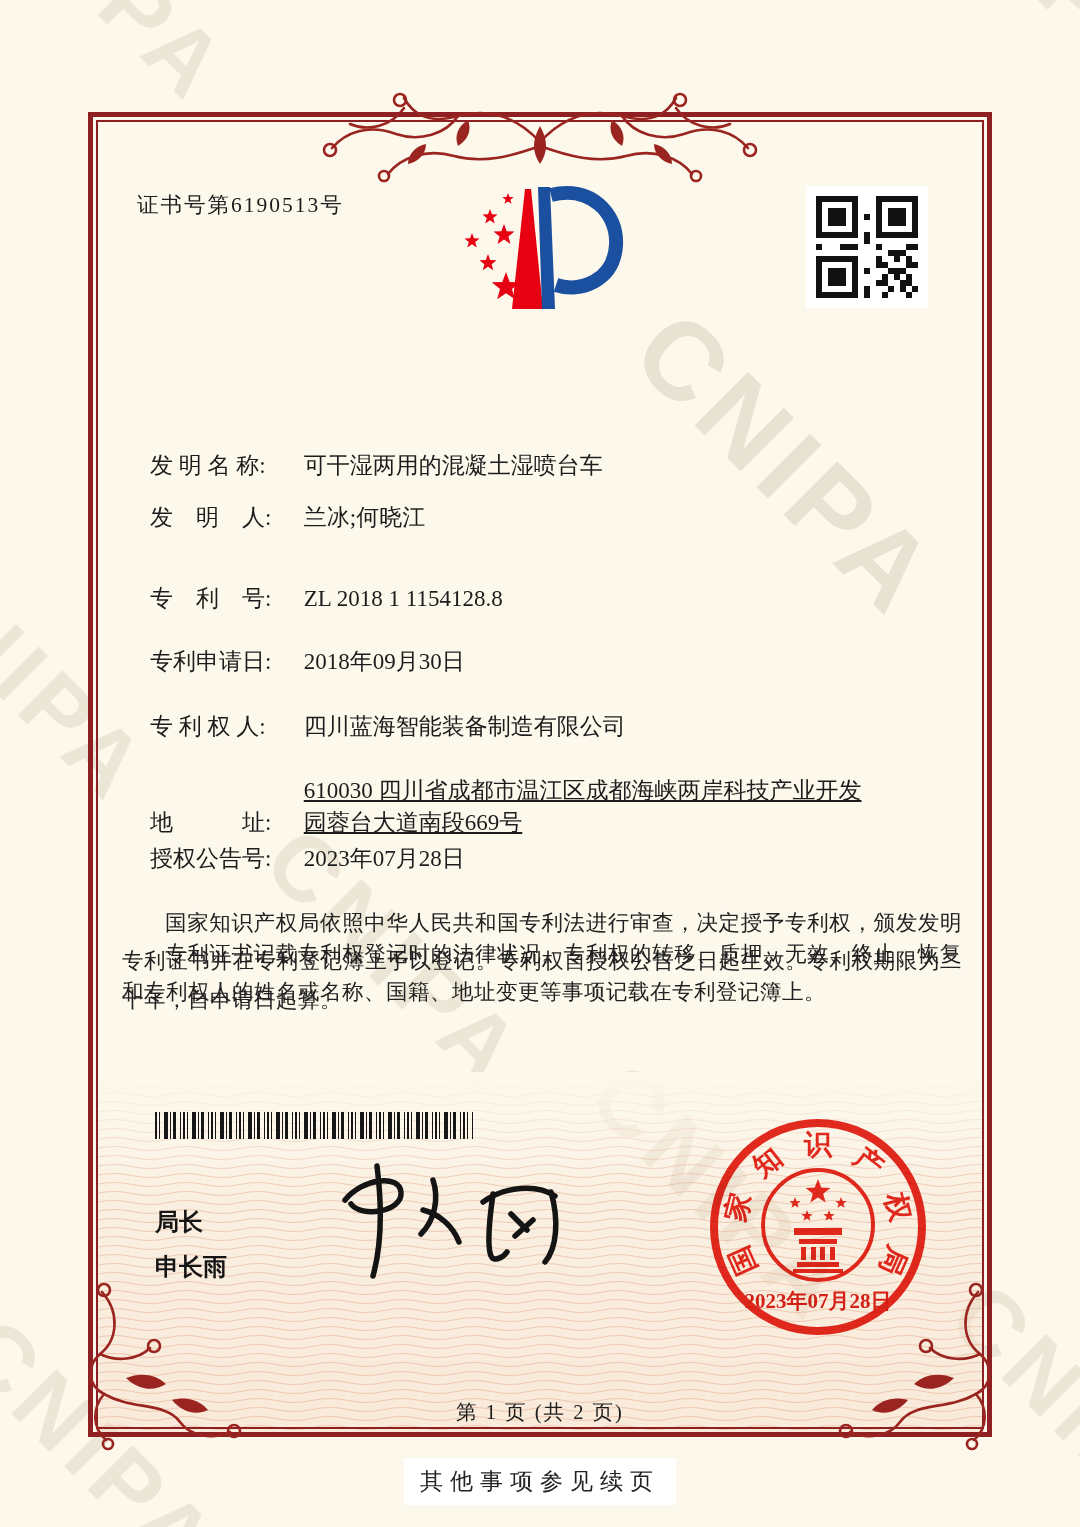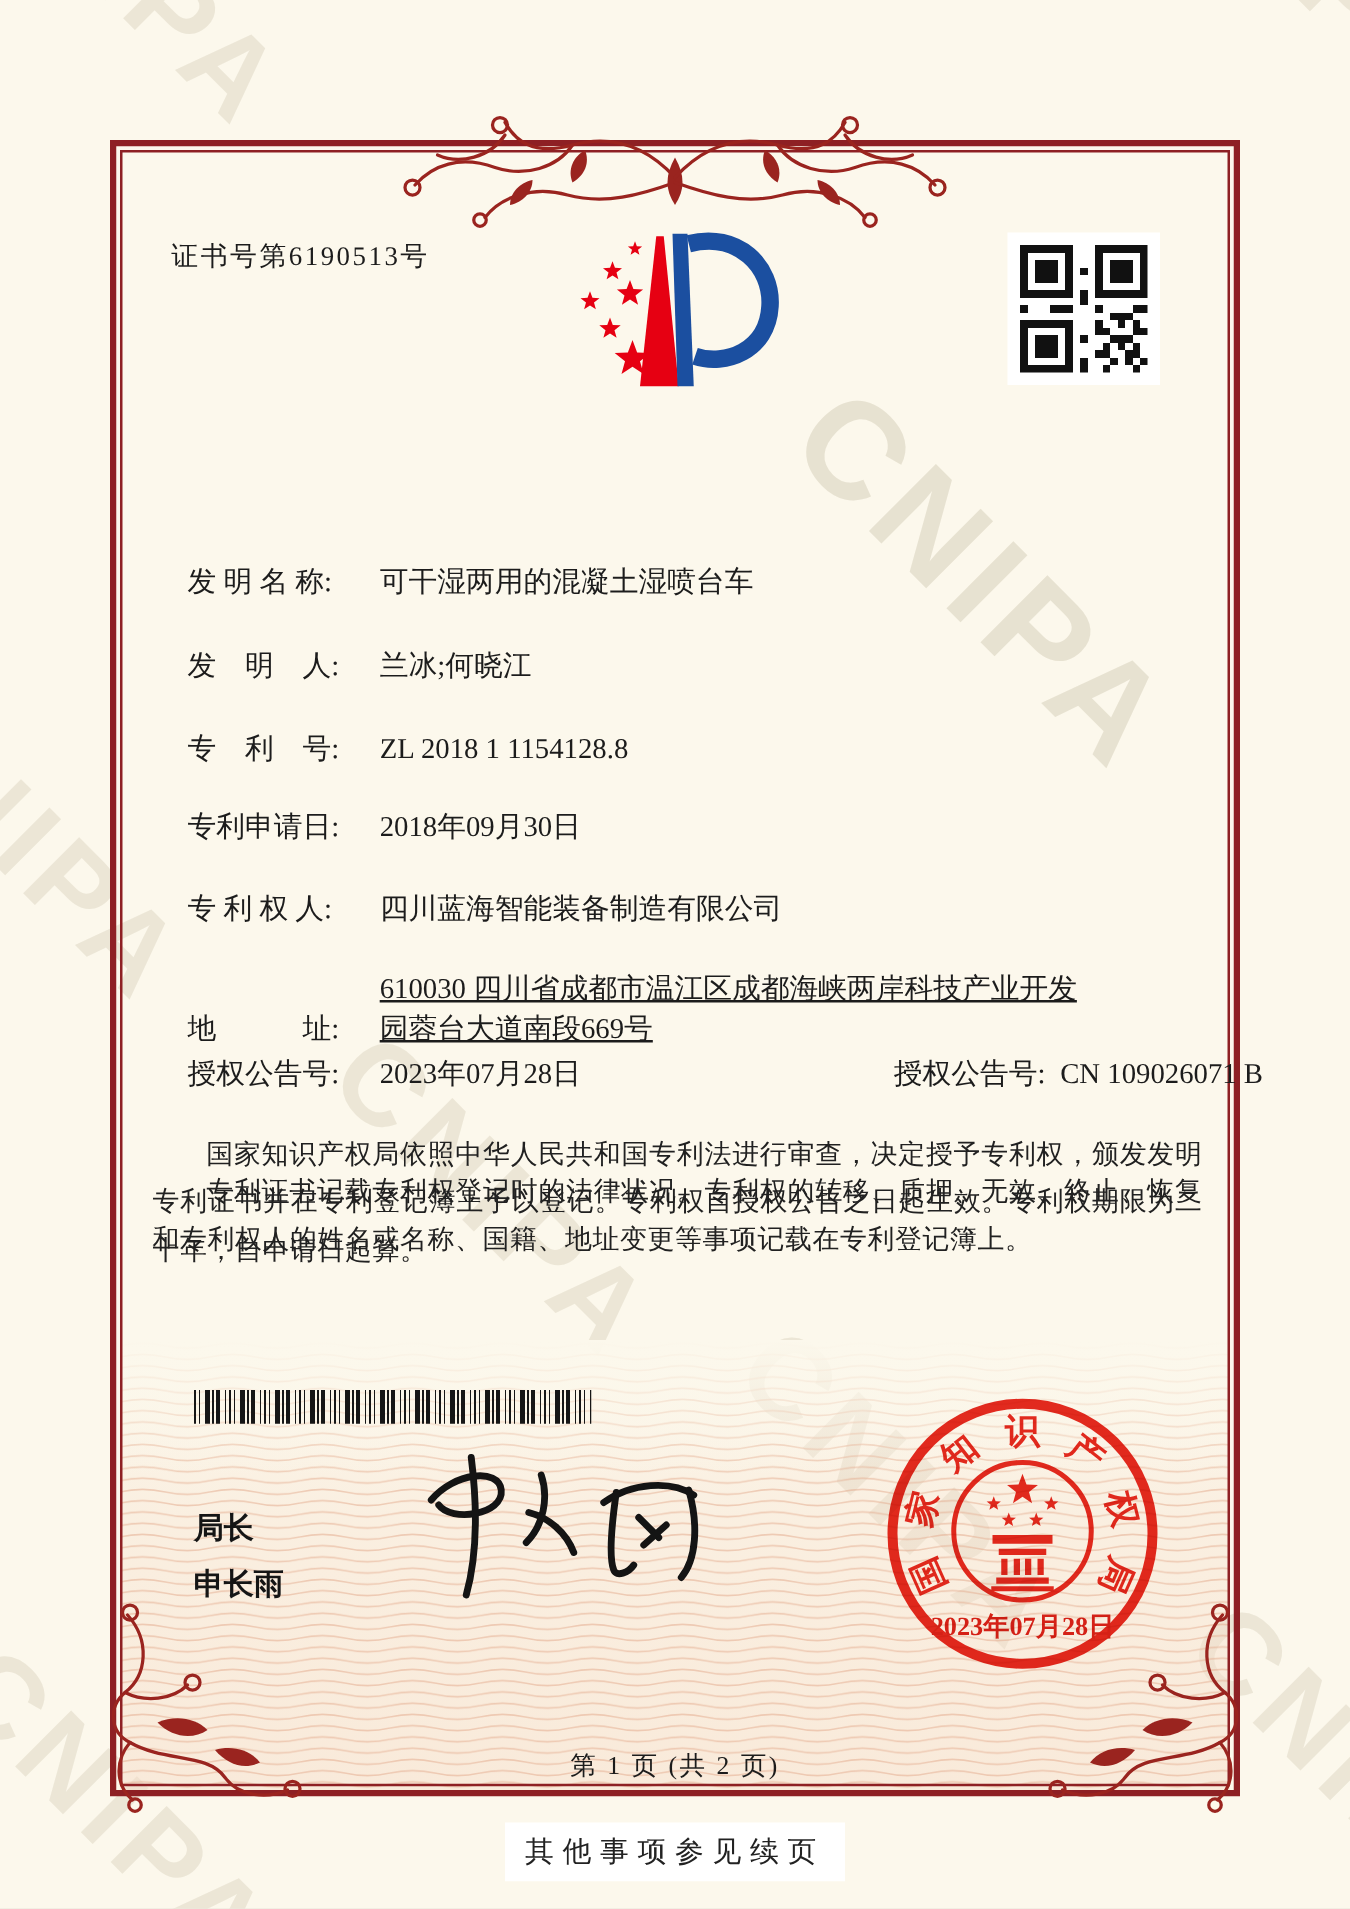--- a/index.html
+++ b/index.html
@@ -240,21 +240,21 @@
         <rect x="1" y="11" width="5" height="5" fill="#fff"></rect>
         <rect x="2" y="12" width="3" height="3" fill="#111"></rect>
       </svg>
   </div>
 
 
   <div class="row" style="top:450px;">
     <span class="lb">发 明 名 称:</span>
     <span class="val">可干湿两用的混凝土湿喷台车</span>
   </div>
-  <div class="row" style="top:517px;">
+  <div class="row" style="top:502px;">
     <span class="lb">发　明　人:</span>
     <span class="val">兰冰;何晓江</span>
   </div>
   <div class="row" style="top:583px;">
     <span class="lb">专　利　号:</span>
     <span class="val">ZL 2018 1 1154128.8</span>
   </div>
   <div class="row" style="top:646px;">
     <span class="lb">专利申请日:</span>
     <span class="val">2018年09月30日</span>
@@ -263,24 +263,20 @@
     <span class="lb">专 利 权 人:</span>
     <span class="val">四川蓝海智能装备制造有限公司</span>
   </div>
   <div class="row" style="top:775px;">
     <span class="lb" style="vertical-align:top;margin-top:32px;">地　　　址:</span>
     <span class="val wrap">610030 四川省成都市温江区成都海峡两岸科技产业开发园蓉台大道南段669号</span>
   </div>
   <div class="row" style="top:843px; width:800px;">
     <span class="lb">授权公告号:</span>
     <span class="val">2023年07月28日</span>
-    <span class="grant-no">
-      <span>授权公告号:</span>
-      <span class="val">CN 109026071 B</span>
-    </span>
   </div>
 
   <div class="para" style="top:872px;margin-top:32px;">国家知识产权局依照中华人民共和国专利法进行审查，决定授予专利权，颁发发明专利证书并在专利登记簿上予以登记。专利权自授权公告之日起生效。专利权期限为二十年，自申请日起算。</div>
   <div class="para" style="top:936px;font-family:Liberation Mono, monospace;">专利证书记载专利权登记时的法律状况。专利权的转移、质押、无效、终止、恢复和专利权人的姓名或名称、国籍、地址变更等事项记载在专利登记簿上。</div>
 
   <div class="barcode"></div>
 
   <div class="director" style="top:1206px;">局长</div>
   <div class="director" style="top:1251px;">申长雨</div>
   <svg class="signature" width="260" height="130" viewBox="0 0 260 130">

